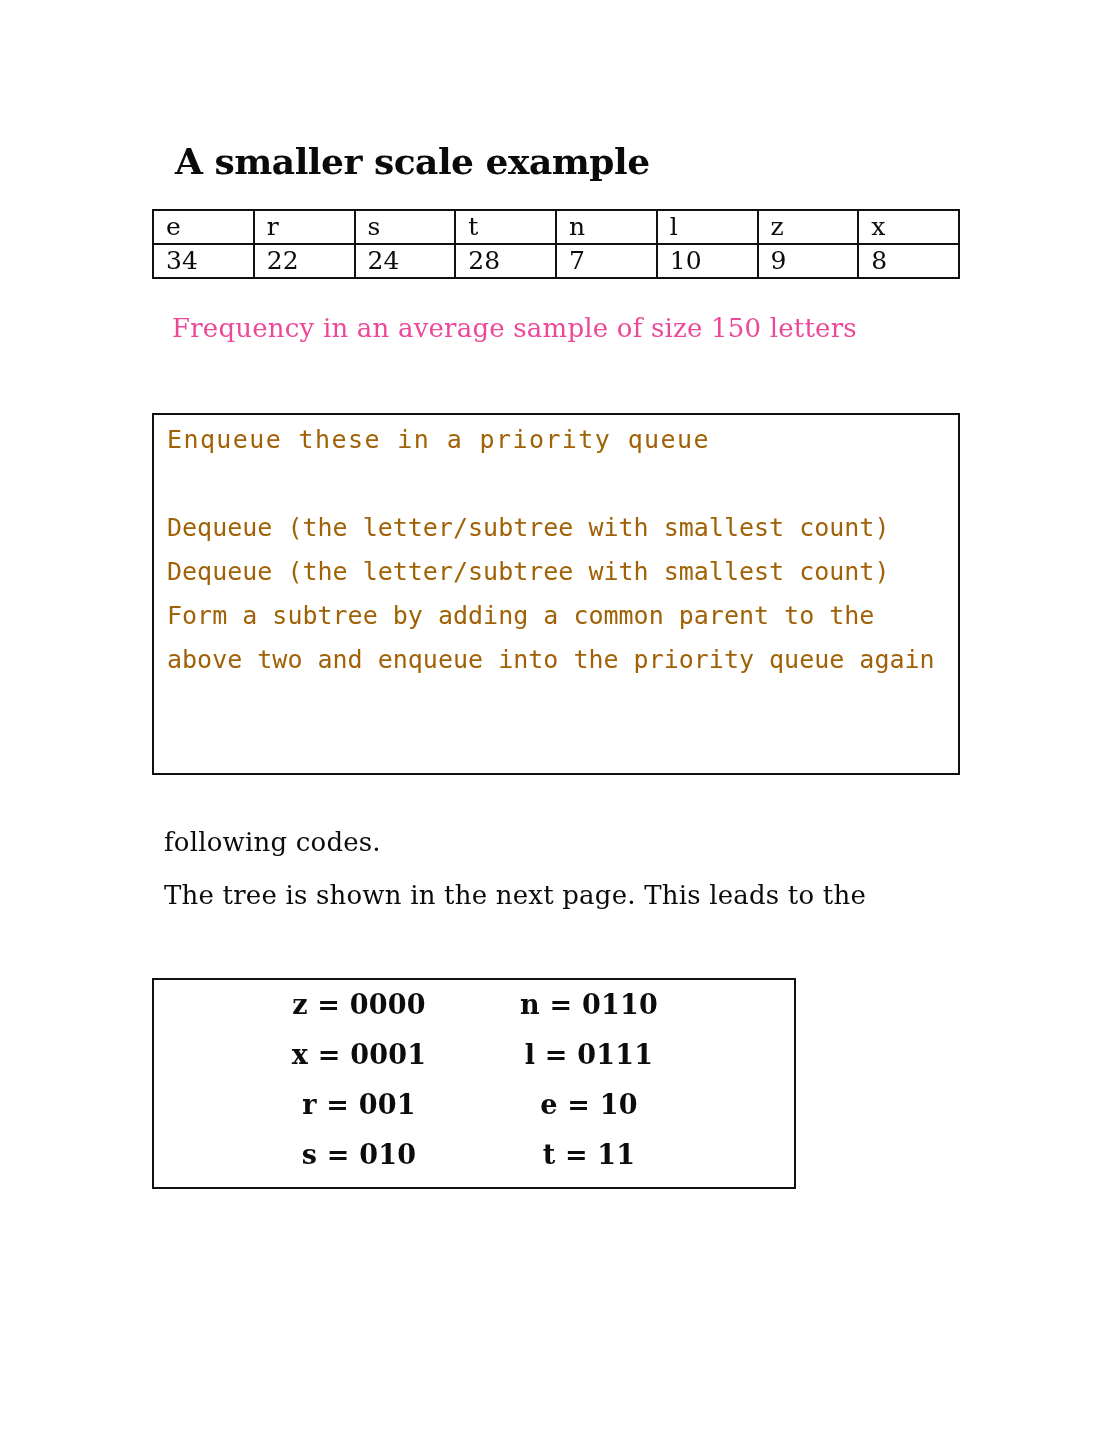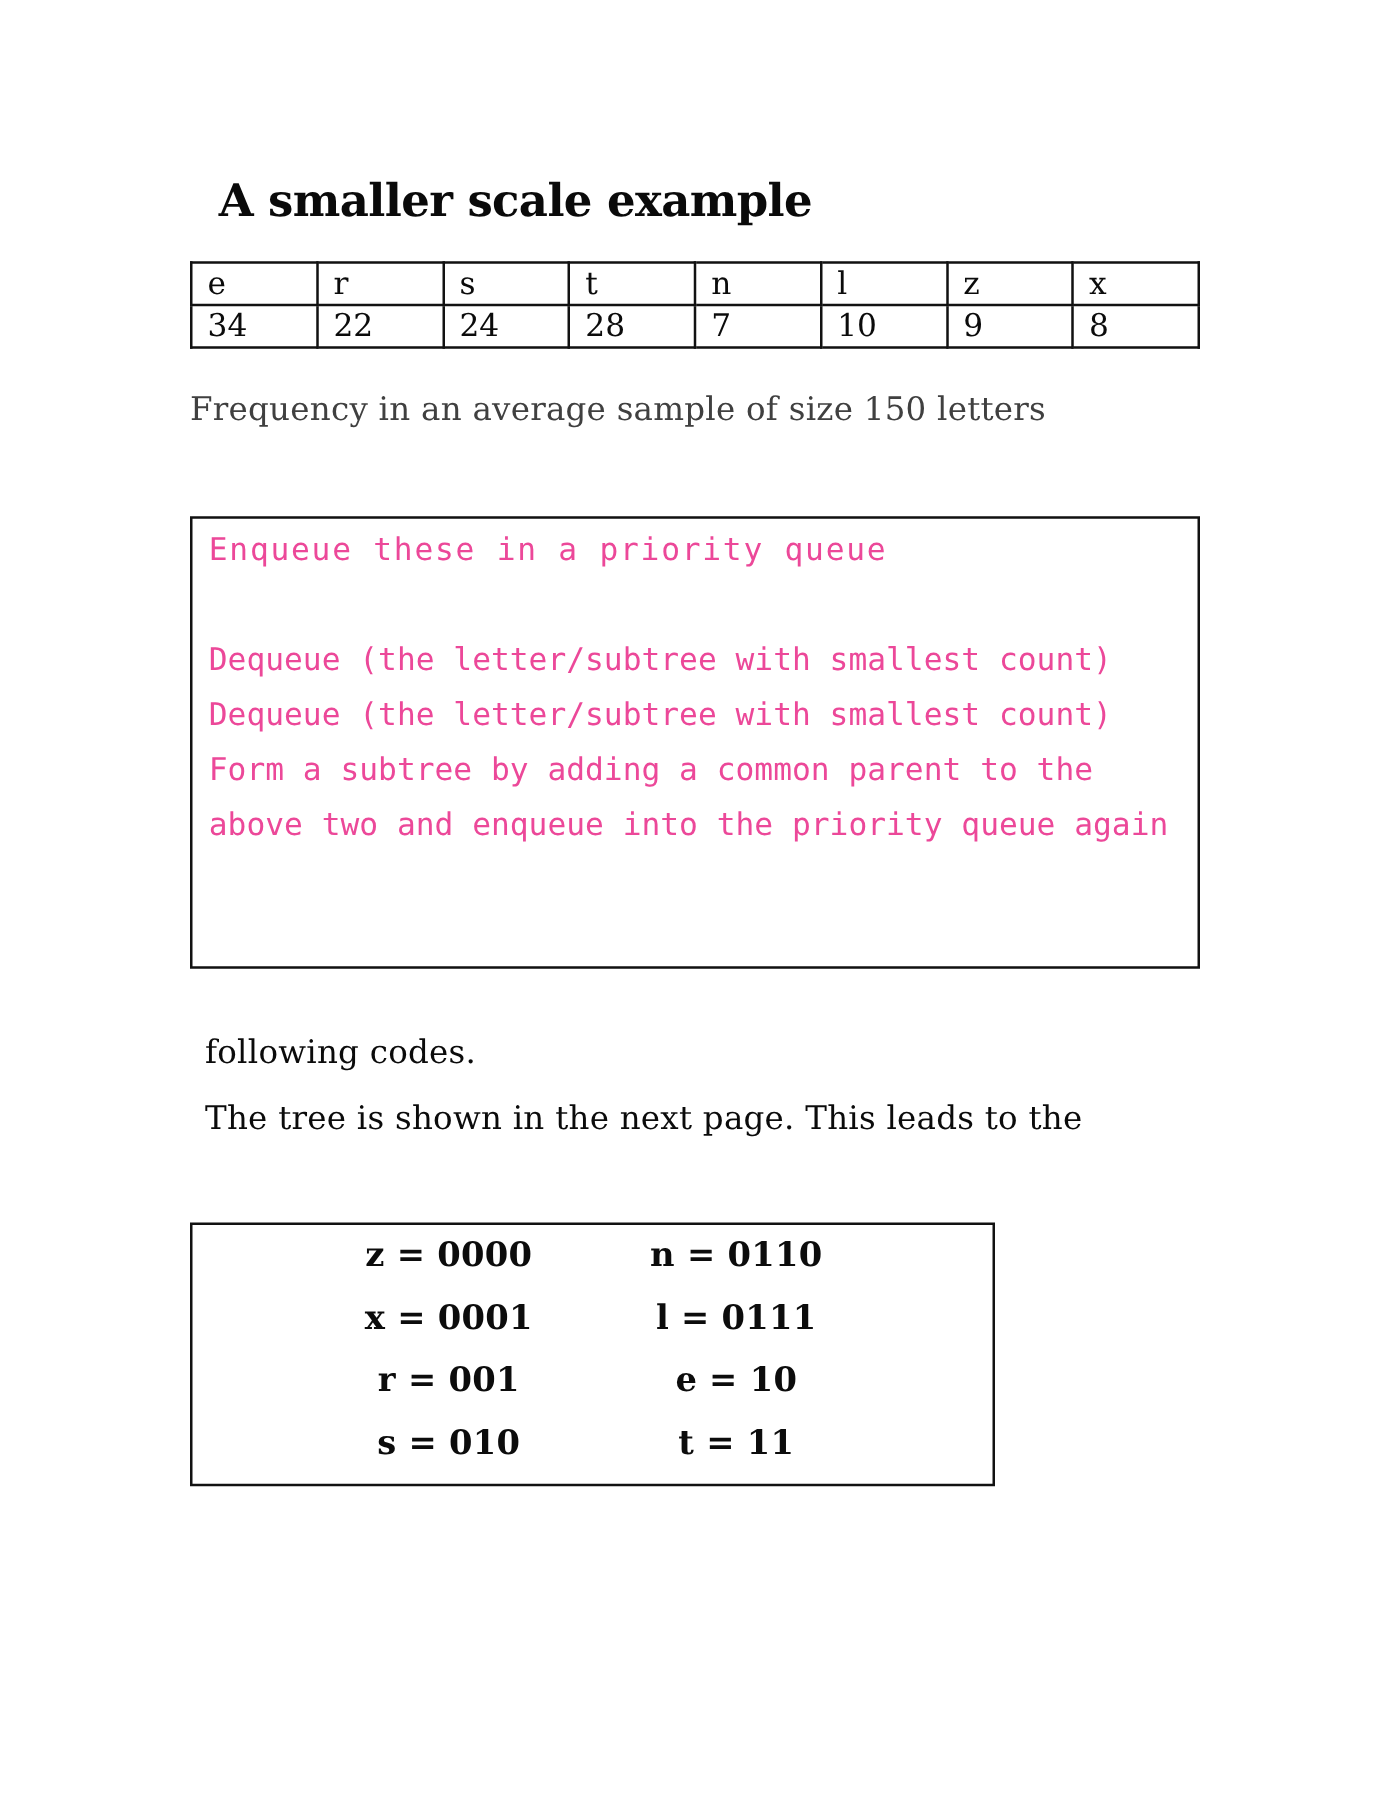--- a/index.html
+++ b/index.html
@@ -45,41 +45,41 @@
     padding: 0 0 0 12px;
     font-size: 25px;
     line-height: 32px;
     vertical-align: middle;
     color: #0b0b0b;
   }
 
   
   .freq-caption {
     position: absolute;
-    left: 152px;
+    left: 172px;
     top: 313px;
     font-size: 26px;
     letter-spacing: 0.2px;
     white-space: nowrap;
-    color: #404040;
+    color: #ec4899;
   }
 
   
   .algo-box {
     position: absolute;
     left: 152px;
     top: 413px;
     width: 808px;
     height: 362px;
     border: 2px solid #111111;
     box-sizing: border-box;
     padding: 3px 4px 0 13px;
     font-family: "DejaVu Sans Mono", "Liberation Mono", monospace;
     font-size: 25px;
-    color: #ec4899;
+    color: #a16207;
   }
   .algo-line {
     min-height: 44px;
     line-height: 44px;
     white-space: pre;
   }
   .algo-line.ls-wide {
     letter-spacing: 1.4px;
   }
 

